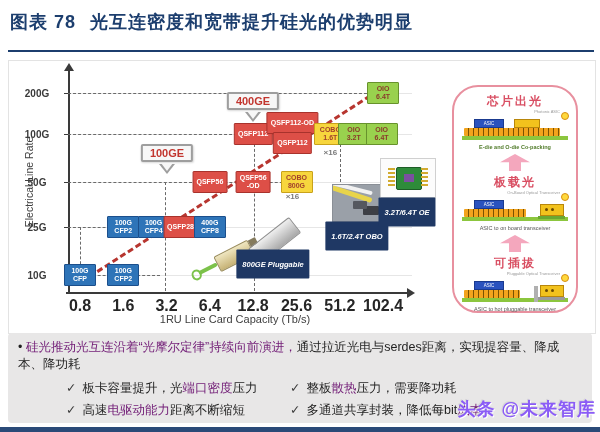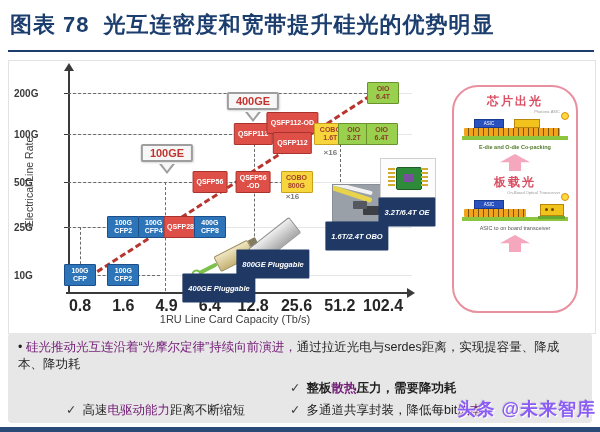--- a/index.html
+++ b/index.html
@@ -1,34 +1,34 @@
 <!DOCTYPE html>
 <html><head>
 <meta charset="utf-8">
 <style>
   html,body{margin:0;padding:0;background:#ffffff;}
   body{width:600px;height:432px;position:relative;font-family:"Liberation Sans","DejaVu Sans",sans-serif;overflow:hidden;}
   .abs{position:absolute;}
 
   
-  #title{left:10px;top:10px;width:584px;font-size:22px;font-weight:bold;color:#1c3e6e;letter-spacing:1px;}
+  #title{left:10px;top:10px;width:584px;font-size:18px;font-weight:bold;color:#1c3e6e;letter-spacing:1px;}
   #title .gap{display:inline-block;width:14px;}
   #title-rule{left:8px;top:50px;width:586px;height:2px;background:#1c3e6e;}
 
   
   #figure{left:8px;top:60px;width:586px;height:272px;background:#fff;border:1px solid #e3e3e3;}
 
   
   #chart{left:10px;top:68px;width:432px;height:262px;}
   .gridline{position:absolute;left:58px;width:344px;height:1px;background:#e6e6e6;}
   #y-axis{position:absolute;left:58px;top:2px;width:2px;height:222px;background:#3a3a3a;}
   #x-axis{position:absolute;left:56px;top:224px;width:342px;height:2px;background:#3a3a3a;}
   #y-arrow{position:absolute;left:54px;top:-5px;width:0;height:0;border-left:5px solid transparent;border-right:5px solid transparent;border-bottom:8px solid #3a3a3a;}
   #x-arrow{position:absolute;left:397px;top:220px;width:0;height:0;border-top:5px solid transparent;border-bottom:5px solid transparent;border-left:8px solid #3a3a3a;}
-  .ytick{position:absolute;width:46px;text-align:left;font-size:10px;font-weight:bold;color:#3a3a3a;transform:translateY(-50%);}
+  .ytick{position:absolute;width:46px;text-align:center;font-size:10px;font-weight:bold;color:#3a3a3a;transform:translateY(-50%);}
   .ytickmark{position:absolute;left:54px;width:4px;height:1px;background:#3a3a3a;}
   .xtick{position:absolute;top:229px;font-size:16px;font-weight:bold;color:#262626;transform:translateX(-50%);}
   #x-title{position:absolute;left:80px;top:245px;width:290px;text-align:center;font-size:11px;color:#404040;}
   #y-title{position:absolute;left:-36px;top:108px;width:110px;text-align:center;font-size:10.5px;color:#404040;transform:rotate(-90deg);}
 
   .dash-h{position:absolute;border-top:1px dashed #6a6a6a;height:0;}
   .dash-v{position:absolute;border-left:1px dashed #6a6a6a;width:0;}
   #trend{position:absolute;left:72px;top:212px;width:352px;border-top:3px dashed #b7352f;transform:rotate(-32.8deg);transform-origin:left center;}
 
   .module{position:absolute;transform:translate(-50%,-50%);min-width:32px;min-height:22px;display:flex;flex-direction:column;align-items:center;justify-content:center;padding:1px 3px;font-size:7px;font-weight:bold;line-height:1.12;text-align:center;border-radius:1px;box-sizing:border-box;}
@@ -90,21 +90,21 @@
   .up-arrow{width:30px;height:17px;margin:4px auto 3px;background:#f4a7bd;clip-path:polygon(50% 0,100% 48%,70% 48%,70% 100%,30% 100%,30% 48%,0 48%);}
 
   
   #bullets{left:8px;top:333px;width:584px;height:90px;background:#e8e7e7;border-radius:4px;font-size:12.5px;color:#1f1f1f;}
   #bullets .line1{position:absolute;left:10px;top:6px;width:566px;}
   #bullets .line2{position:absolute;left:10px;top:26px;}
   .redtxt{color:#701a75;}
   .check-line{position:absolute;white-space:nowrap;}
   .ck{color:#3a3a3a;margin-right:6px;}
   #ck0{left:58px;top:47px;} #ck1{left:58px;top:69px;}
-  #ck2{left:282px;top:47px;font-weight:bold;} #ck3{left:282px;top:69px;}
+  #ck2{left:282px;top:47px;} #ck3{left:282px;top:69px;}
 
   
   #watermark{right:4px;top:397px;font-size:18px;font-weight:bold;color:#8b5cf6;letter-spacing:1px;text-shadow:1px 1px 0 #ffffff,-1px -1px 0 #d8d8d8;}
   #bottom-bar{left:0;top:427px;width:600px;height:5px;background:#2a4a78;}
 </style>
 </head>
 <body>
 
 <div class="abs" id="title">
   <span>图表 78</span><span class="gap"></span><span>光互连密度和宽带提升硅光的优势明显</span>
@@ -123,21 +123,21 @@
     </div>
   <div id="y-axis"></div>
   <div id="x-axis"></div>
   <div id="y-arrow"></div>
   <div id="x-arrow"></div>
   <div id="y-title">Electrical Line Rate</div>
   <div id="x-title">1RU Line Card Capacity (Tb/s)</div>
   <div id="ticks">
       <div class="xtick" style="left: 70px;">0.8</div>
       <div class="xtick" style="left: 113.3px;">1.6</div>
-      <div class="xtick" style="left: 156.6px;">4.9</div>
+      <div class="xtick" style="left: 156.6px;">3.2</div>
       <div class="xtick" style="left: 199.9px;">6.4</div>
       <div class="xtick" style="left: 243.2px;">12.8</div>
       <div class="xtick" style="left: 286.5px;">25.6</div>
       <div class="xtick" style="left: 329.8px;">51.2</div>
       <div class="xtick" style="left: 373.1px;">102.4</div>
       <div class="ytickmark" style="top: 207px;"></div>
       <div class="ytick" style="left: 4px; top: 207px;">10G</div>
       <div class="ytickmark" style="top: 159px;"></div>
       <div class="ytick" style="left: 4px; top: 159px;">25G</div>
       <div class="ytickmark" style="top: 114px;"></div>
@@ -248,21 +248,20 @@
       <span class="p2"></span>
   </div>
   <div class="abs" id="photo-chip">
     <span class="die">
         <span class="core"></span>
       </span>
       <span class="pl"></span>
       <span class="pr"></span>
   </div>
 
-  <div class="navy-label" style="left:209px;top:220px;">400GE Pluggable</div>
   <div class="navy-label" style="left:263px;top:196px;">800GE Pluggable</div>
   <div class="navy-label" style="left:347px;top:168px;">1.6T/2.4T OBO</div>
   <div class="navy-label" style="left:397px;top:144px;">3.2T/6.4T OE</div>
 </div>
 
 <div class="abs" id="panel">
   <div class="stage">
     <div class="stage-title">芯片出光</div>
     <div class="diag s0">
       <div class="tag">Photonic ASIC</div>
@@ -284,26 +283,43 @@
       <div class="pcb"></div>
       <div class="mod">
           <i class="d1"></i>
           <i class="d2"></i>
         </div>
       <div class="lamp"></div>
     </div>
     <div class="stage-caption">ASIC to on board transceiver</div>
   </div>
   <div class="up-arrow"></div>
+  <div class="stage">
+    <div class="stage-title">可插拔</div>
+    <div class="diag s2">
+      <div class="tag">Pluggable Optical Transceiver</div>
+      <div class="chipb">ASIC</div>
+      <div class="pins"></div>
+      <div class="pcb"></div>
+      <div class="face"></div>
+      <div class="mod">
+          <i class="d1"></i>
+          <i class="d2"></i>
+        </div>
+      <div class="lamp"></div>
+    </div>
+    <div class="stage-caption">ASIC to hot pluggable transceiver</div>
+  </div>
 </div>
 
 <div class="abs" id="bullets">
   <div class="line1">
     <span>•</span>
     <span class="redtxt">硅光推动光互连沿着“光摩尔定律”持续向前演进，</span><span>通过拉近光电与serdes距离，实现提容量、降成本、降功耗</span>
   </div>
+  <div class="check-line" id="ck0"><span class="ck">✓</span><span>板卡容量提升，光</span><span class="redtxt">端口密度</span><span>压力</span></div>
   <div class="check-line" id="ck1"><span class="ck">✓</span><span>高速</span><span class="redtxt">电驱动能力</span><span>距离不断缩短</span></div>
   <div class="check-line" id="ck2"><span class="ck">✓</span><span>整板</span><span class="redtxt">散热</span><span>压力，需要降功耗</span></div>
   <div class="check-line" id="ck3"><span class="ck">✓</span><span>多通道共享封装，降低每bit</span><span class="redtxt">成本</span><span></span></div>
 </div>
 
 <div class="abs" id="watermark">头条 @未来智库</div>
 <div class="abs" id="bottom-bar"></div>
 
 </body></html>

